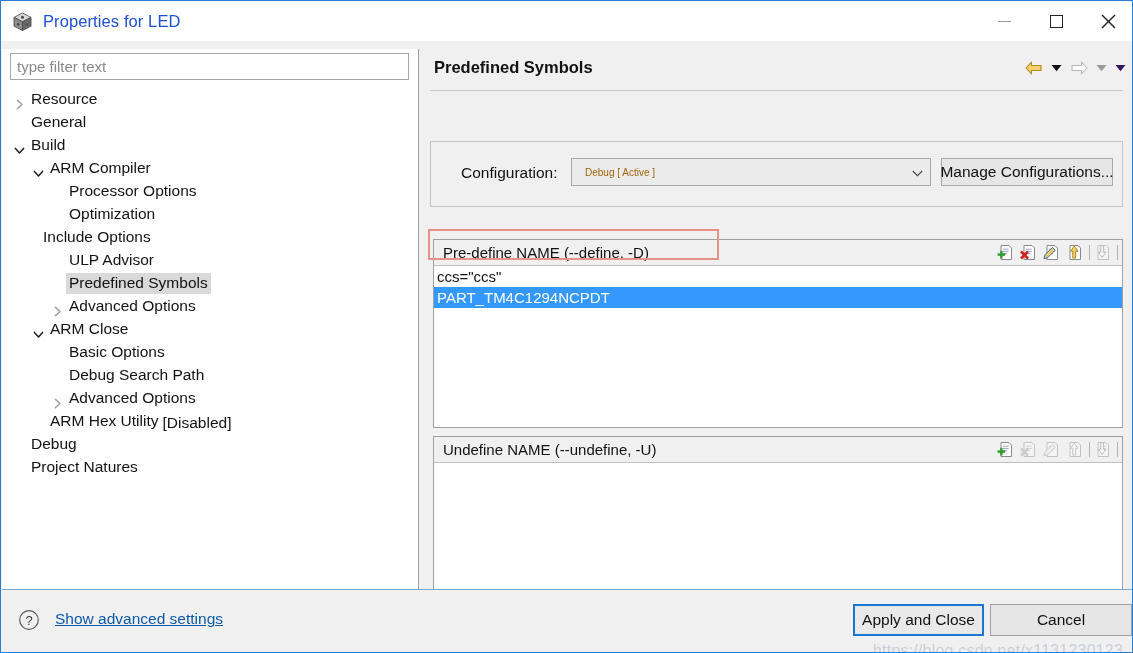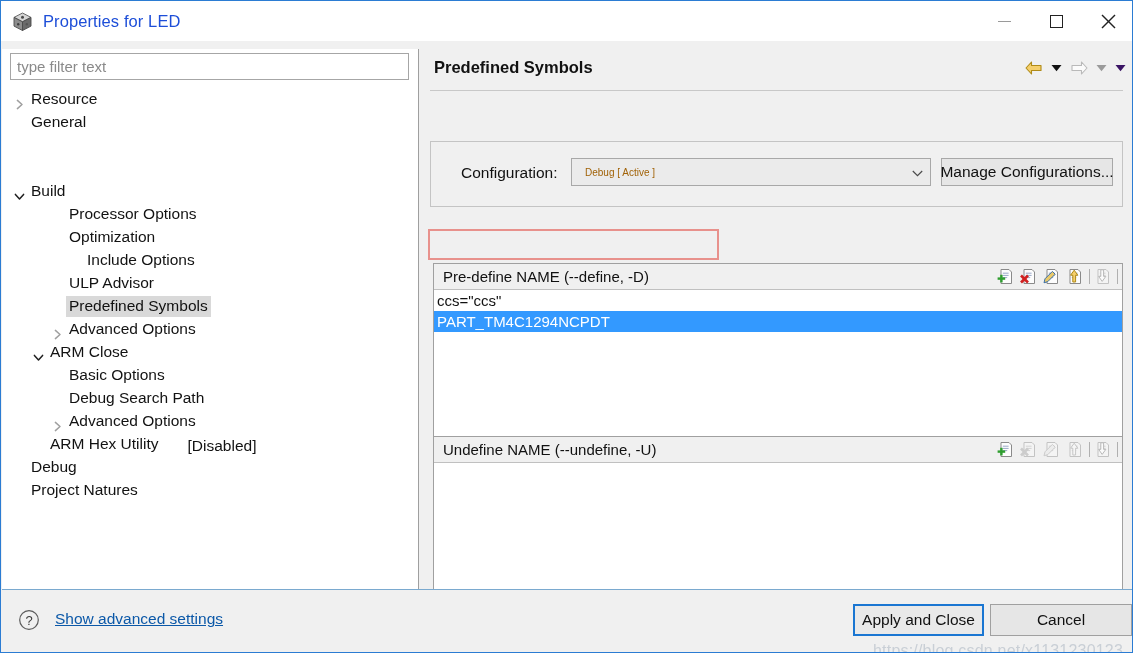--- a/index.html
+++ b/index.html
@@ -119,21 +119,21 @@
     justify-content: center;
   }
   .tw svg { display: block; }
   .tree-label {
     padding: 1px 3px 2px 3px;
   }
   .tree-item.selected .tree-label {
     background: #d9d9d9;
   }
   .tree-suffix {
-    margin-left: 26px;
+    margin-left: 1px;
     font-size: 15.5px;
     color: #121212;
   }
 
   
   .content {
     position: absolute;
     left: 418px; top: 0;
     width: 713px;
     height: 548px;
@@ -229,21 +229,21 @@
     padding: 0;
   }
 
   
   .list-group {
     position: absolute;
     background: #ffffff;
     border: 1px solid #a0a0a0;
     box-sizing: border-box;
   }
-  #predefine-group { left: 13px; top: 190px; width: 690px; height: 189px; margin-top: 24px; }
+  #predefine-group { left: 13px; top: 190px; width: 690px; height: 189px; }
   #undefine-group  { left: 13px; top: 387px; width: 690px; height: 189px; }
 
   .group-head {
     position: relative;
     height: 25px;
     background: #f0f0f0;
     border-bottom: 1px solid #c0c0c0;
     display: flex;
     align-items: center;
   }
@@ -407,37 +407,45 @@
               <svg width="11" height="11" viewBox="0 0 11 11">
                 <polyline fill="none" stroke-width="1.5" stroke-linecap="round" stroke-linejoin="round" points="3.4,1.4 8,5.5 3.4,9.6" stroke="#a0a0a0"></polyline>
               </svg>
             </span>
             <span class="tree-label">Resource</span>
           </div>
           <div class="tree-item" style="padding-left: 8px;">
             <span class="tw"></span>
             <span class="tree-label">General</span>
           </div>
-          <div class="tree-item" style="padding-left: 8px; margin-top: 46px;">
+          <div class="tree-item" style="padding-left: 8px;">
             <span class="tw">
               <svg width="11" height="11" viewBox="0 0 11 11">
                 <polyline fill="none" stroke-width="1.5" stroke-linecap="round" stroke-linejoin="round" points="1.4,3.4 5.5,8 9.6,3.4" stroke="#1f1f1f"></polyline>
               </svg>
             </span>
             <span class="tree-label">Build</span>
           </div>
+          <div class="tree-item" style="padding-left: 27px;">
+            <span class="tw">
+              <svg width="11" height="11" viewBox="0 0 11 11">
+                <polyline fill="none" stroke-width="1.5" stroke-linecap="round" stroke-linejoin="round" points="1.4,3.4 5.5,8 9.6,3.4" stroke="#1f1f1f"></polyline>
+              </svg>
+            </span>
+            <span class="tree-label">ARM Compiler</span>
+          </div>
           <div class="tree-item" style="padding-left: 46px;">
             <span class="tw"></span>
             <span class="tree-label">Processor Options</span>
           </div>
           <div class="tree-item" style="padding-left: 46px;">
             <span class="tw"></span>
             <span class="tree-label">Optimization</span>
           </div>
-          <div class="tree-item" style="padding-left: 64px;">
+          <div class="tree-item" style="padding-left: 20px;">
             <span class="tw"></span>
             <span class="tree-label">Include Options</span>
           </div>
           <div class="tree-item" style="padding-left: 46px;">
             <span class="tw"></span>
             <span class="tree-label">ULP Advisor</span>
           </div>
           <div class="tree-item selected" style="padding-left: 46px;">
             <span class="tw"></span>
             <span class="tree-label">Predefined Symbols</span>

